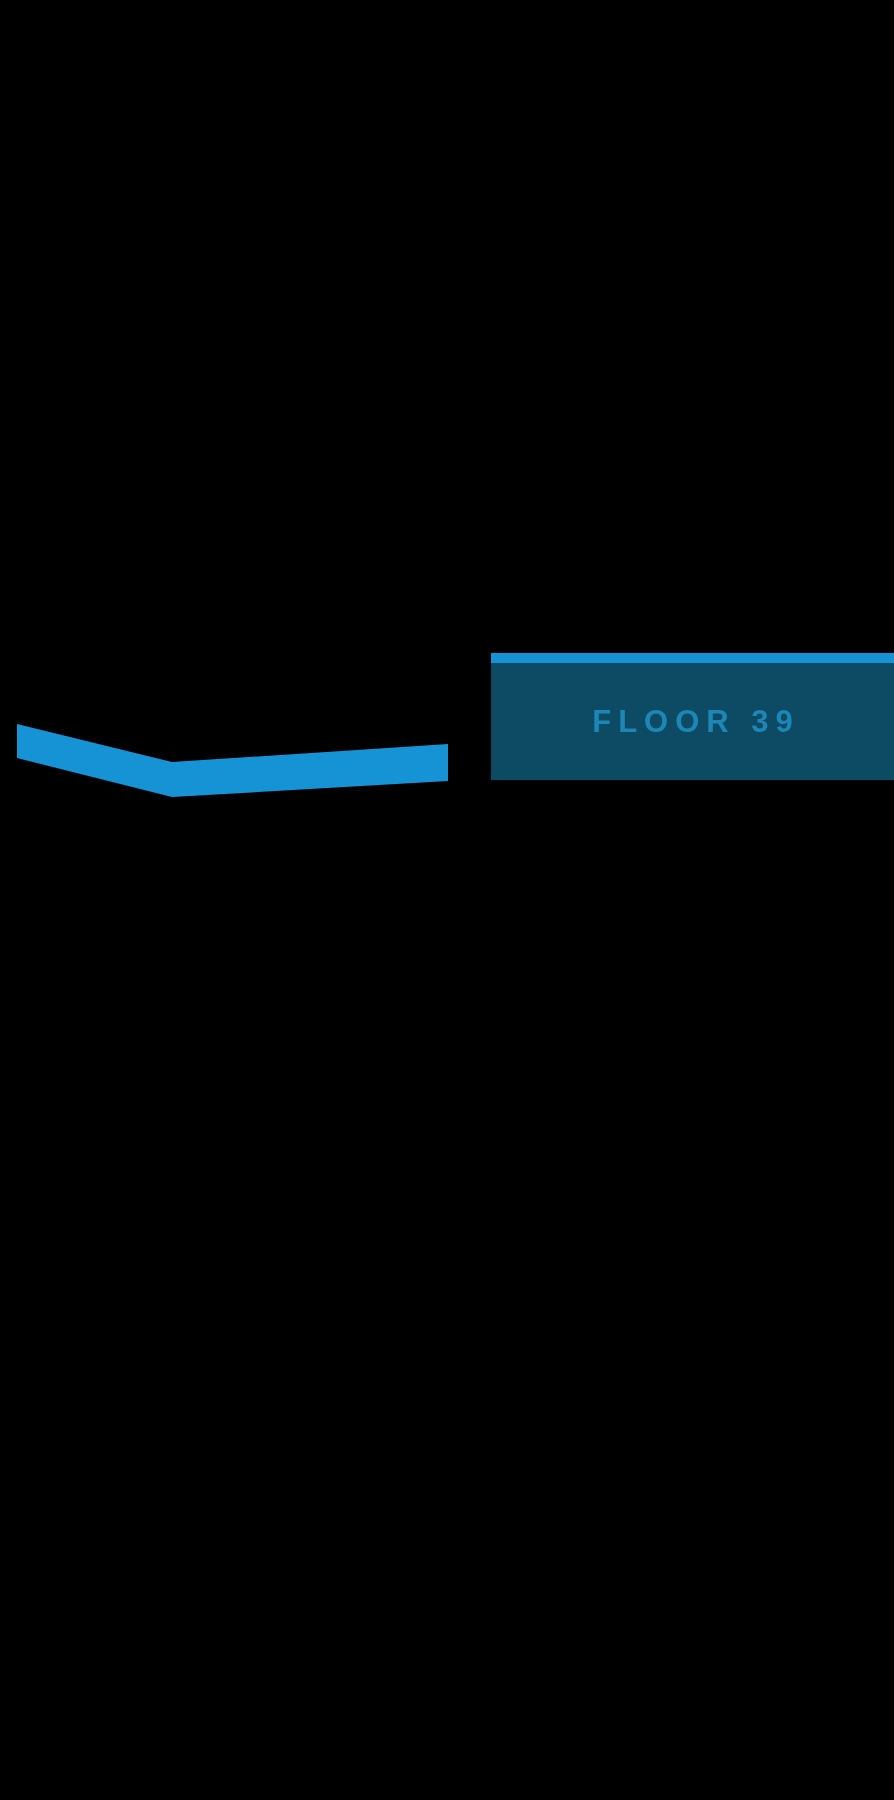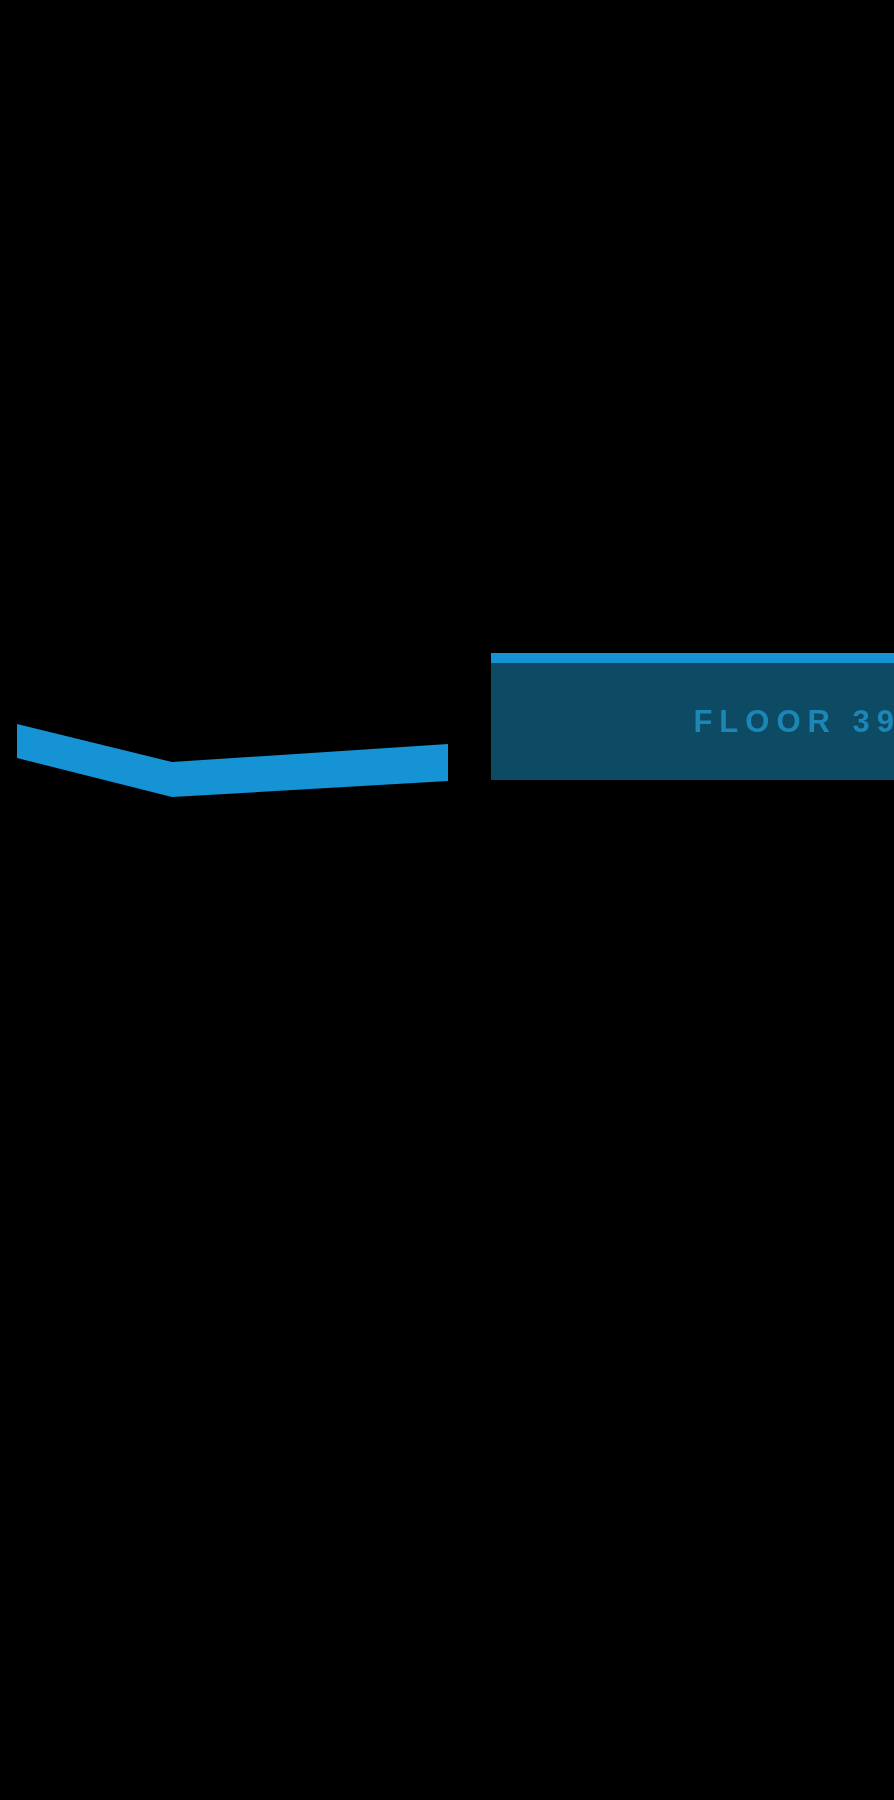--- a/index.html
+++ b/index.html
@@ -35,21 +35,21 @@
     position: absolute;
     left: 491px;
     top: 653px;
     width: 403px;
     height: 127px;
     background: #0d4a63;
     border-top: 10px solid #1593d4;
     box-sizing: border-box;
     display: flex;
     align-items: center;
-    justify-content: flex-end;
+    justify-content: center;
   }
   .floor-badge-label {
     color: #1c86b6;
     font-size: 31px;
     font-weight: 700;
     letter-spacing: 7px;
     text-transform: uppercase;
     white-space: nowrap;
     
     margin-right: -7px;

